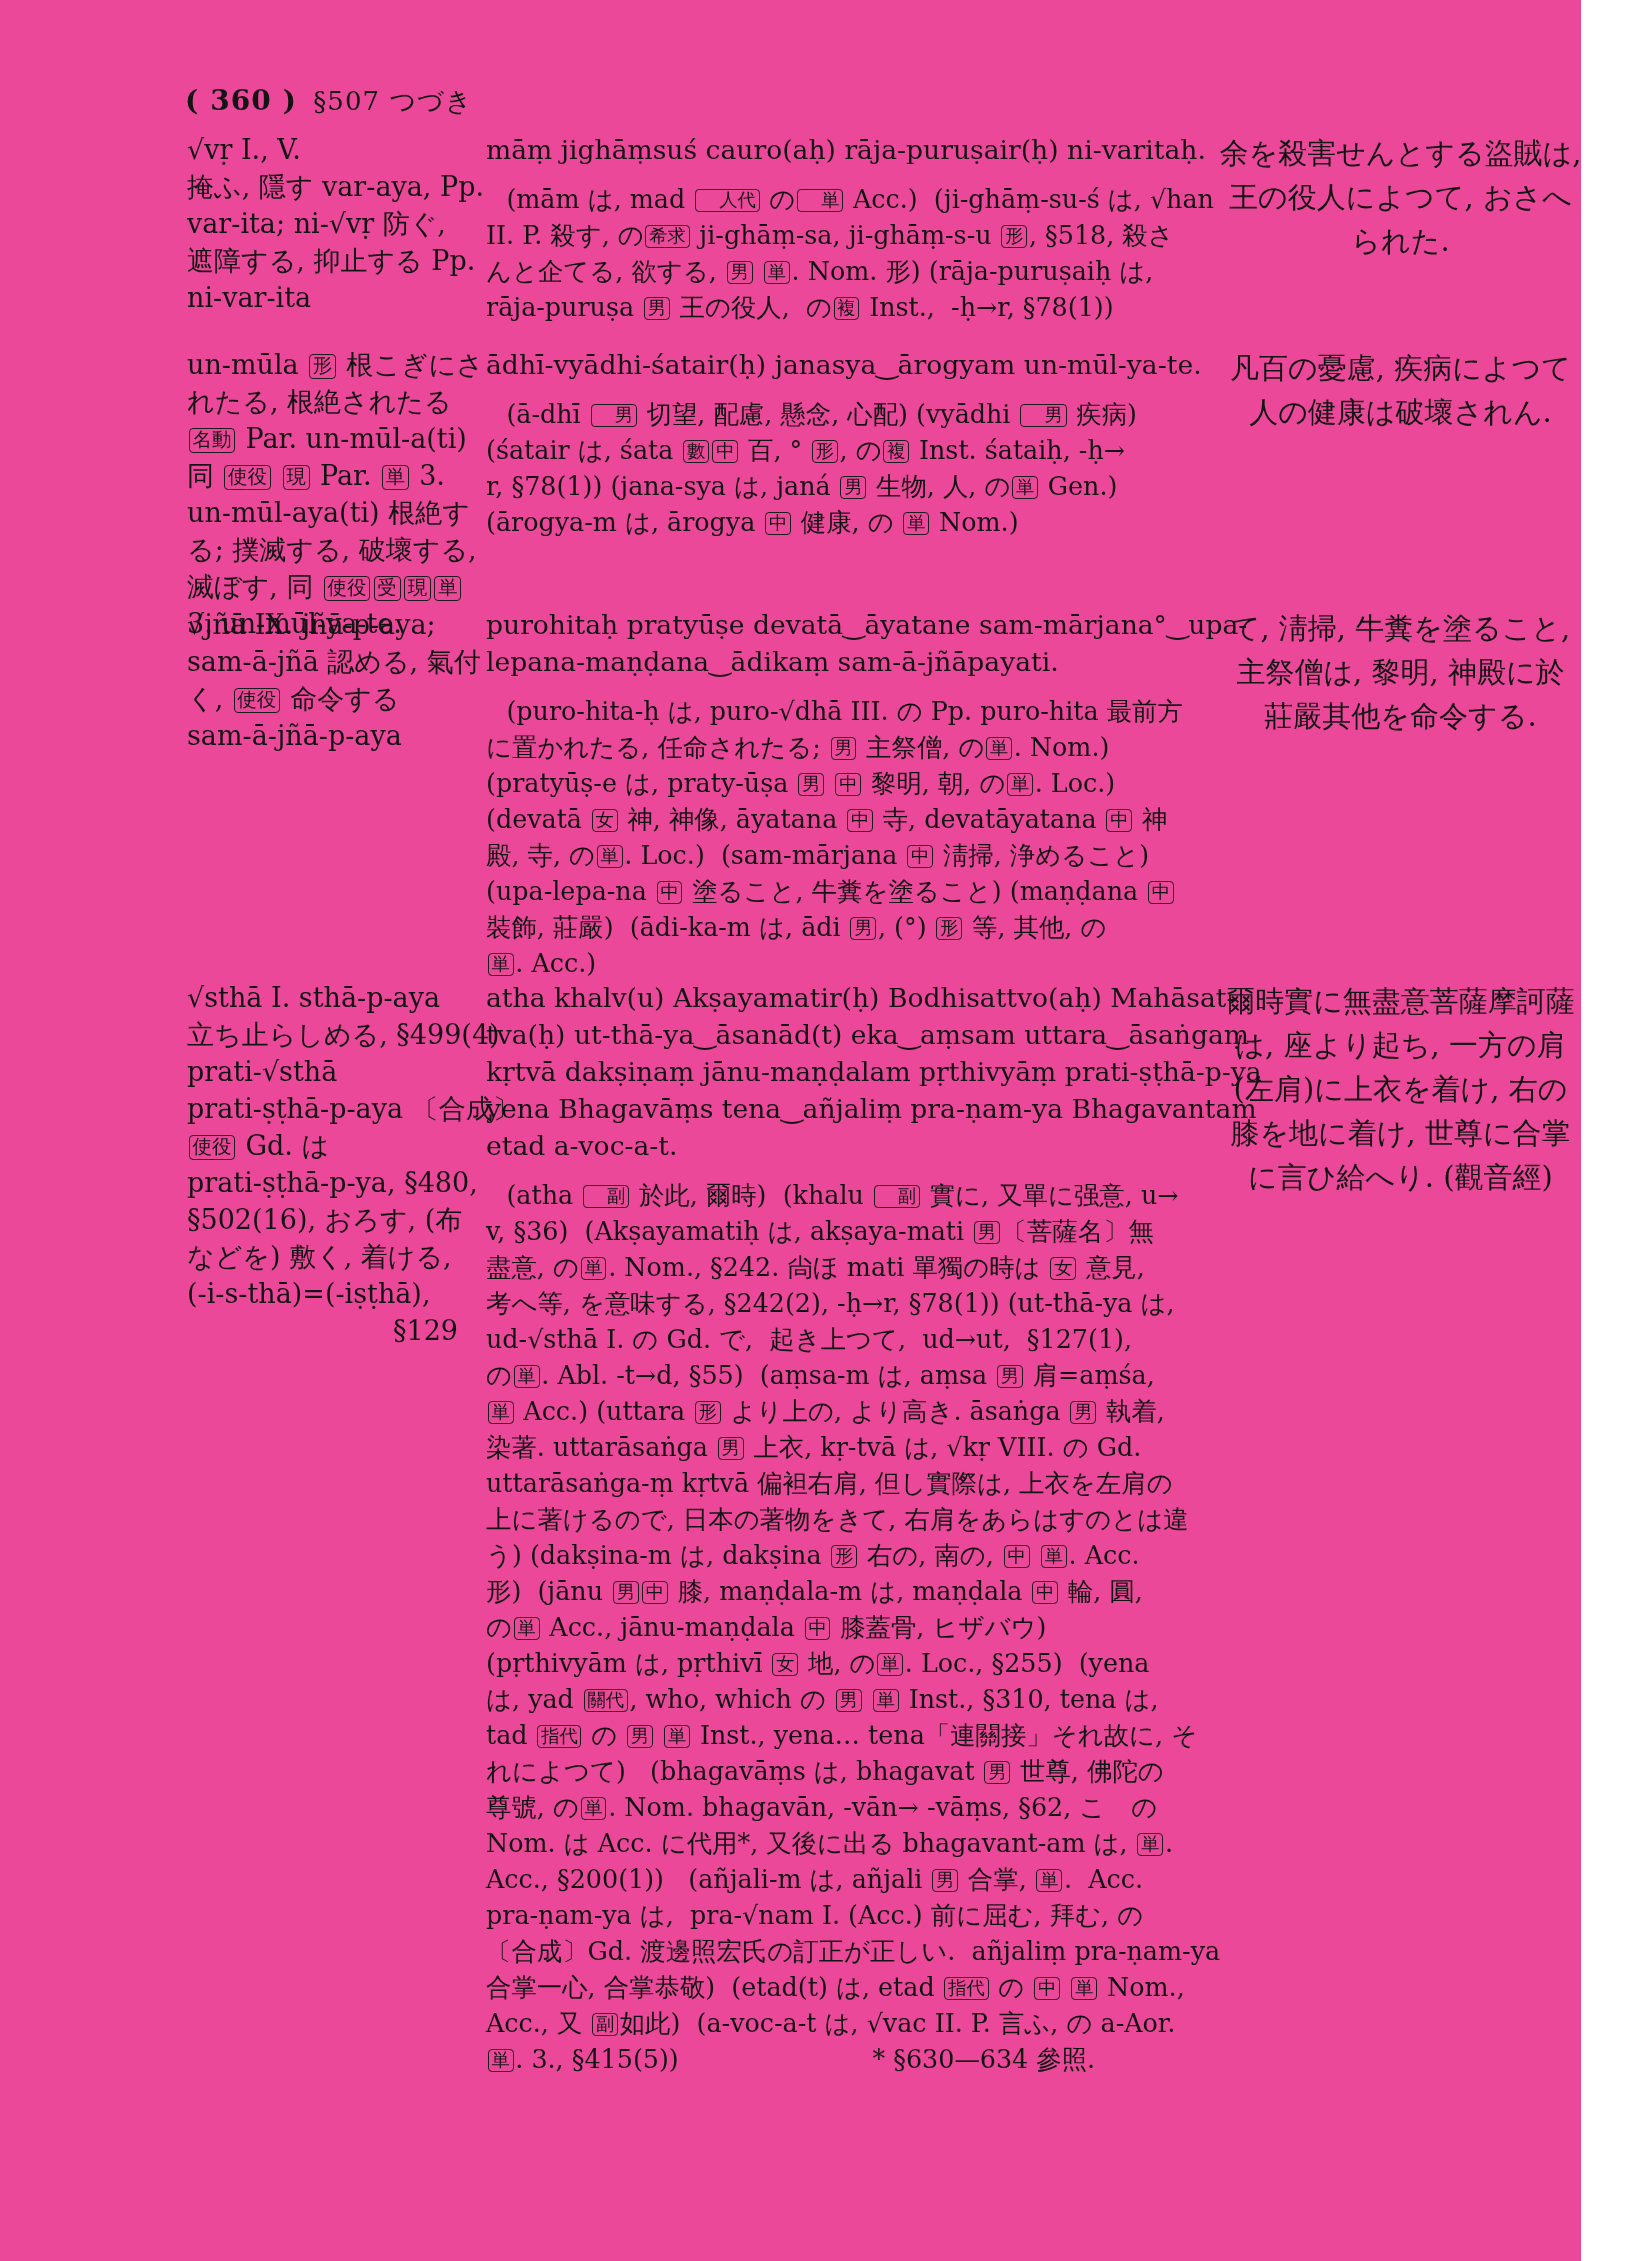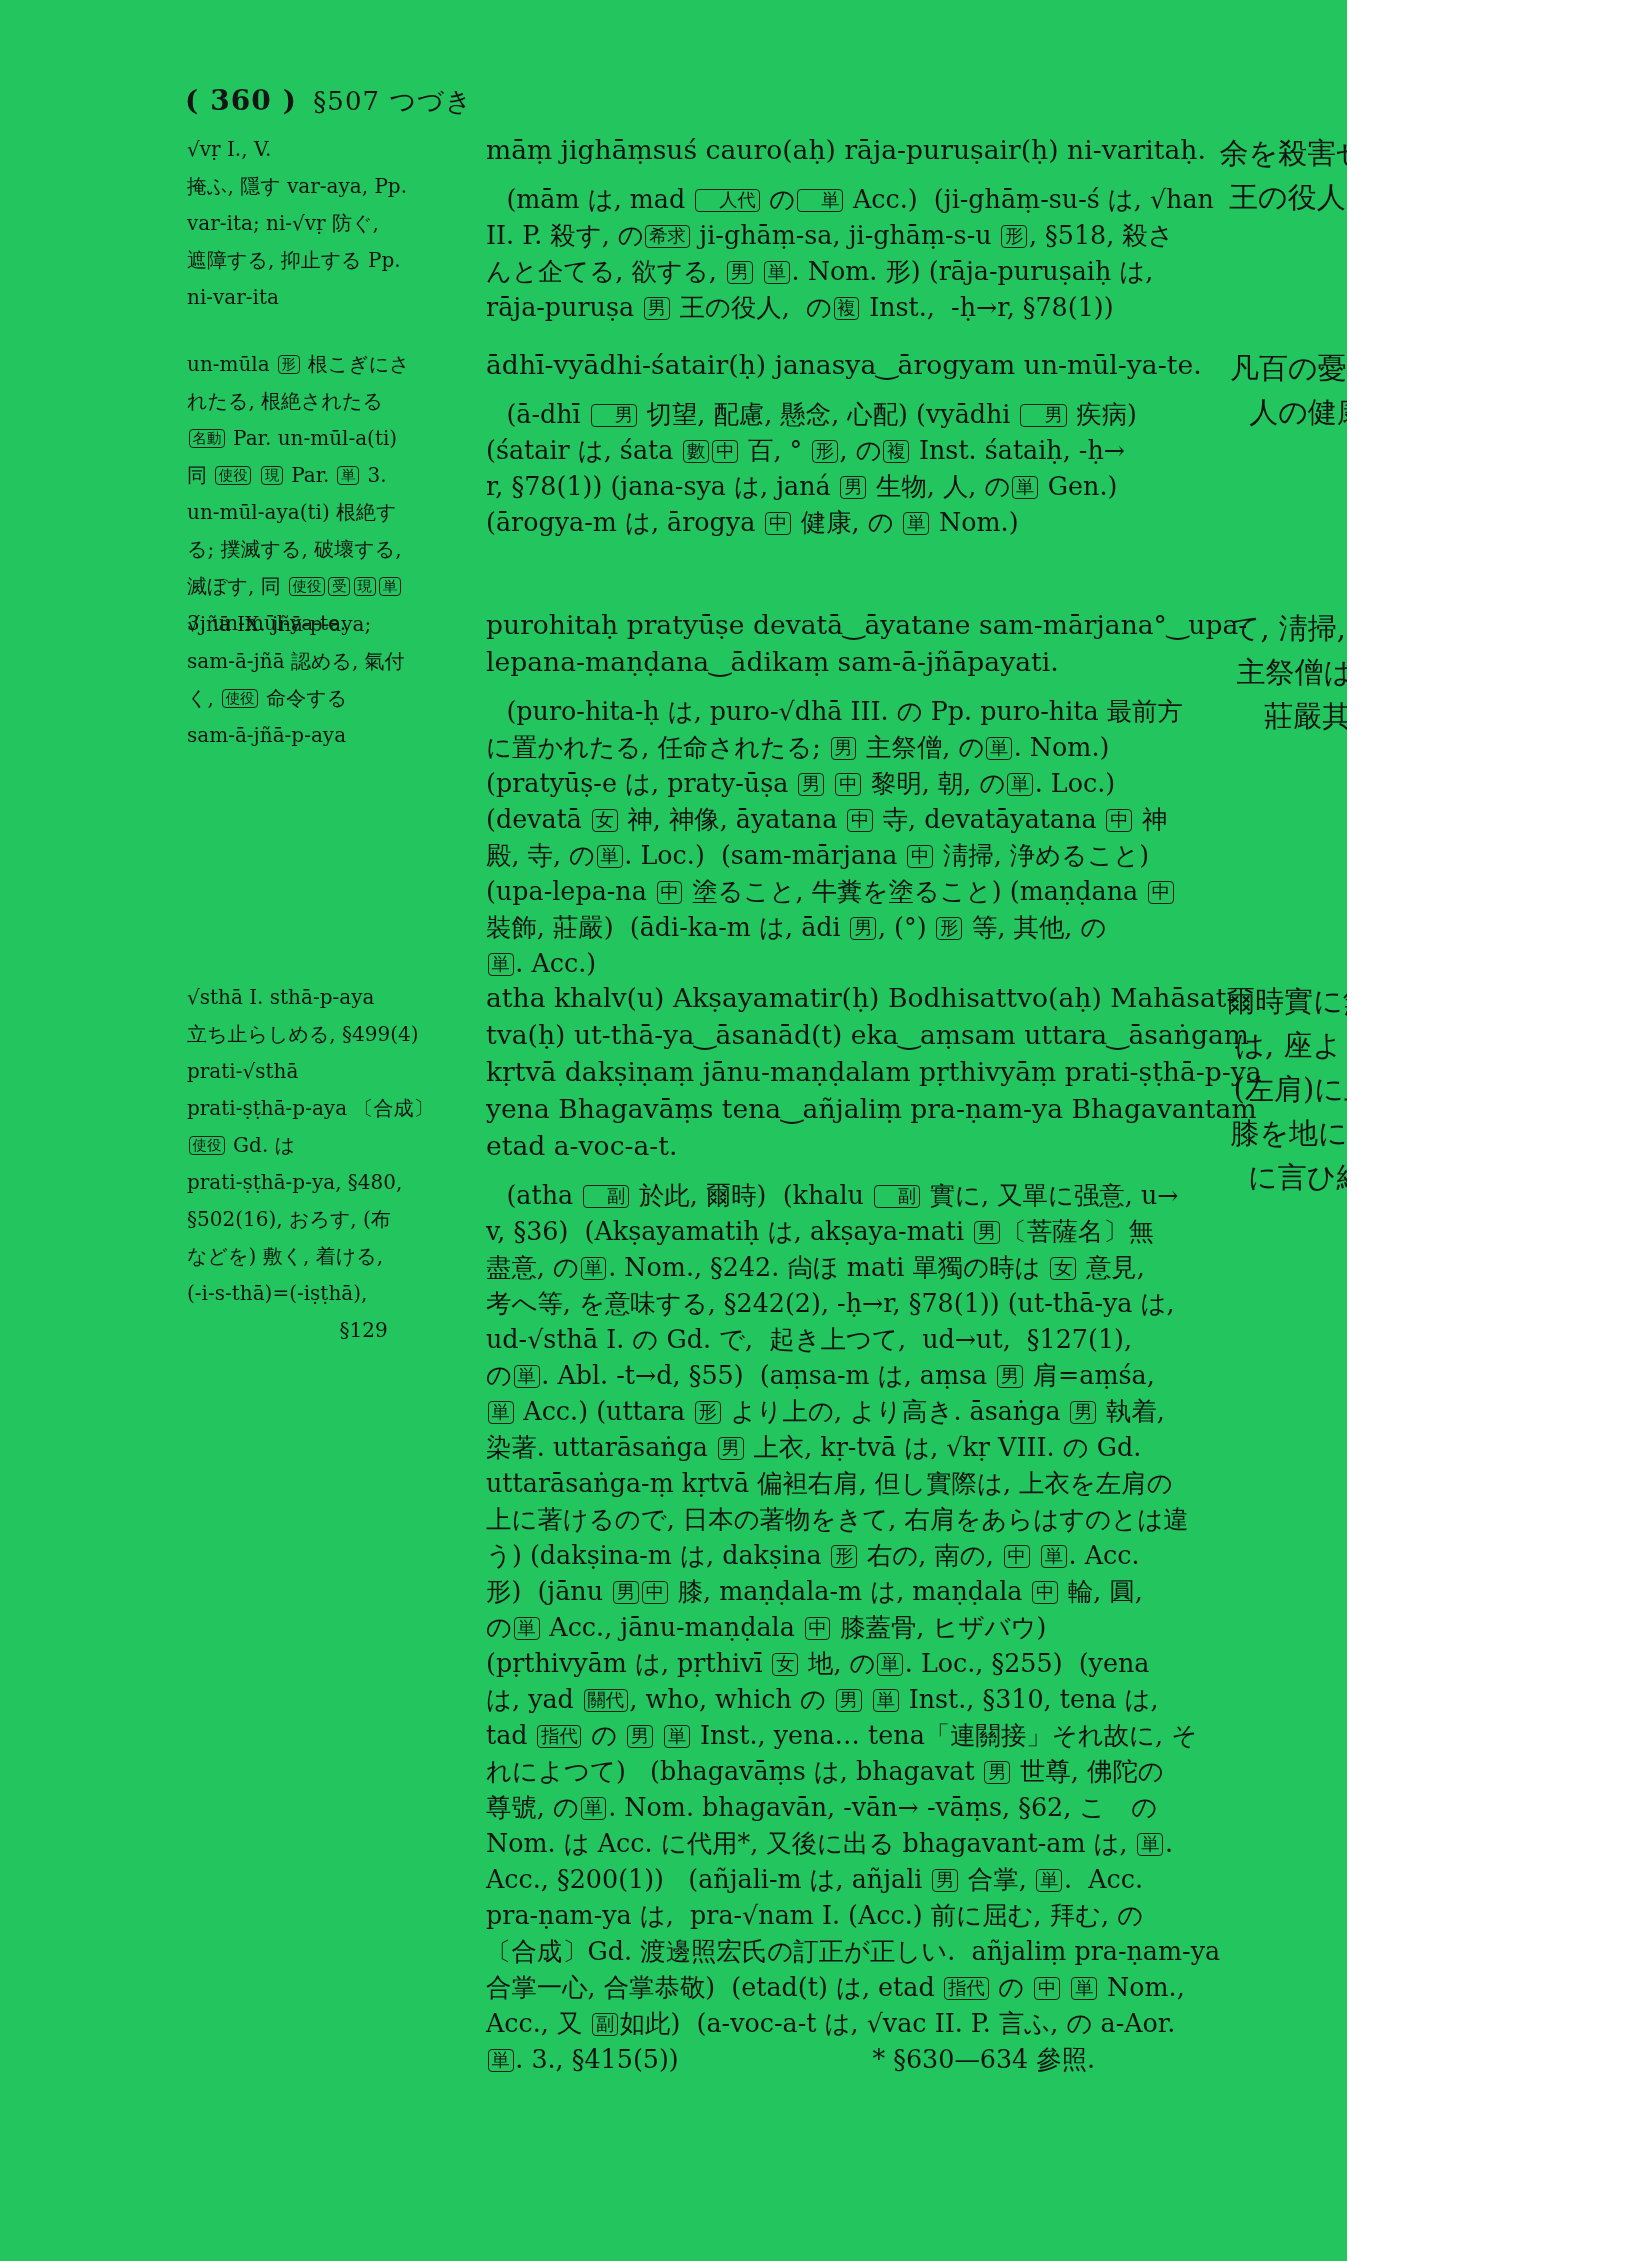--- a/index.html
+++ b/index.html
@@ -1,34 +1,34 @@
 <!DOCTYPE html>
 <html style="font-size:9px"><head>
 <meta charset="utf-8">
 <style>
   html,body{margin:0;padding:0;background:#ffffff;}
   .page{
     position:relative;
-    width:1347px;height:2261px;
-    background:#22c55e;
+    width:1581px;height:2261px;
+    background:#ec4899;
     color:#141414;
     font-family:"DejaVu Serif","DejaVu Sans",serif;
     overflow:hidden;
   }
   .pageheader{
     position:absolute;left:185px;top:84px;
     font-size:26px;letter-spacing:1.1px;
   }
   .pnum{font-weight:bold;font-size:28px;margin-right:16px;}
   .entry{position:absolute;left:0;width:1639px;}
   .col-left{position:absolute;left:187px;width:362px;}
   .col-mid{position:absolute;left:486px;width:786px;}
   .col-right{position:absolute;left:1163px;width:475px;text-align:center;}
   .ln{white-space:pre-wrap;}
-  .col-left .ln{font-size:20px;line-height:37px;}
+  .col-left .ln{font-size:27px;line-height:37px;}
   .sanskrit .ln{font-size:26.6px;line-height:37px;}
   .analysis{margin-top:13px;}
   .analysis .ln{font-size:25.4px;line-height:36px;}
   .analysis .ln:first-child{text-indent:20.4px;}
   .col-right .ln{font-size:29px;line-height:44px;}
   .bx{
     display:inline-block;
     border:1.4px solid #1d1d1d;
     border-radius:4px;
     padding:0.6px 2.8px;

